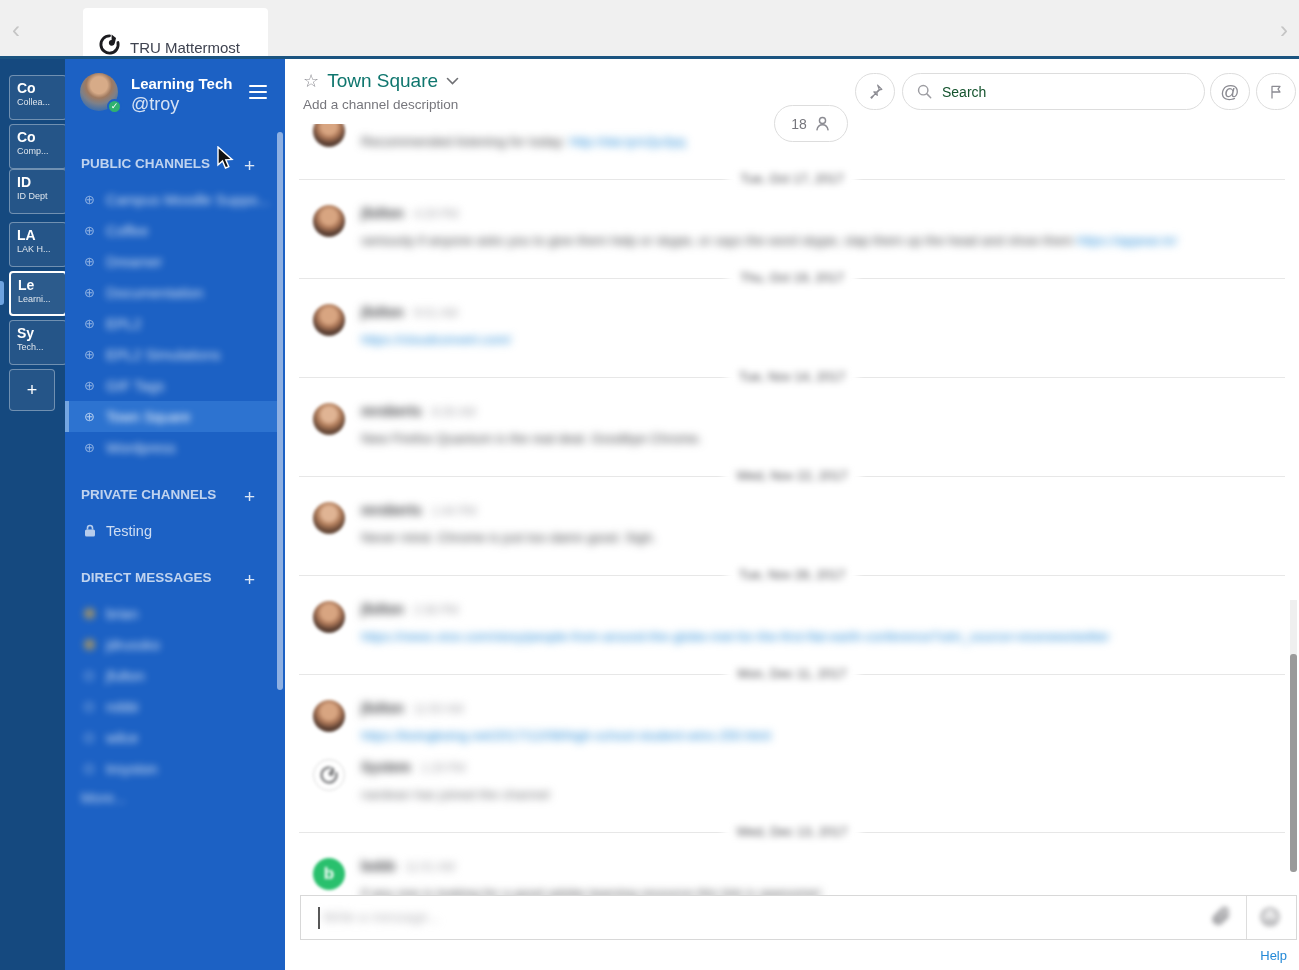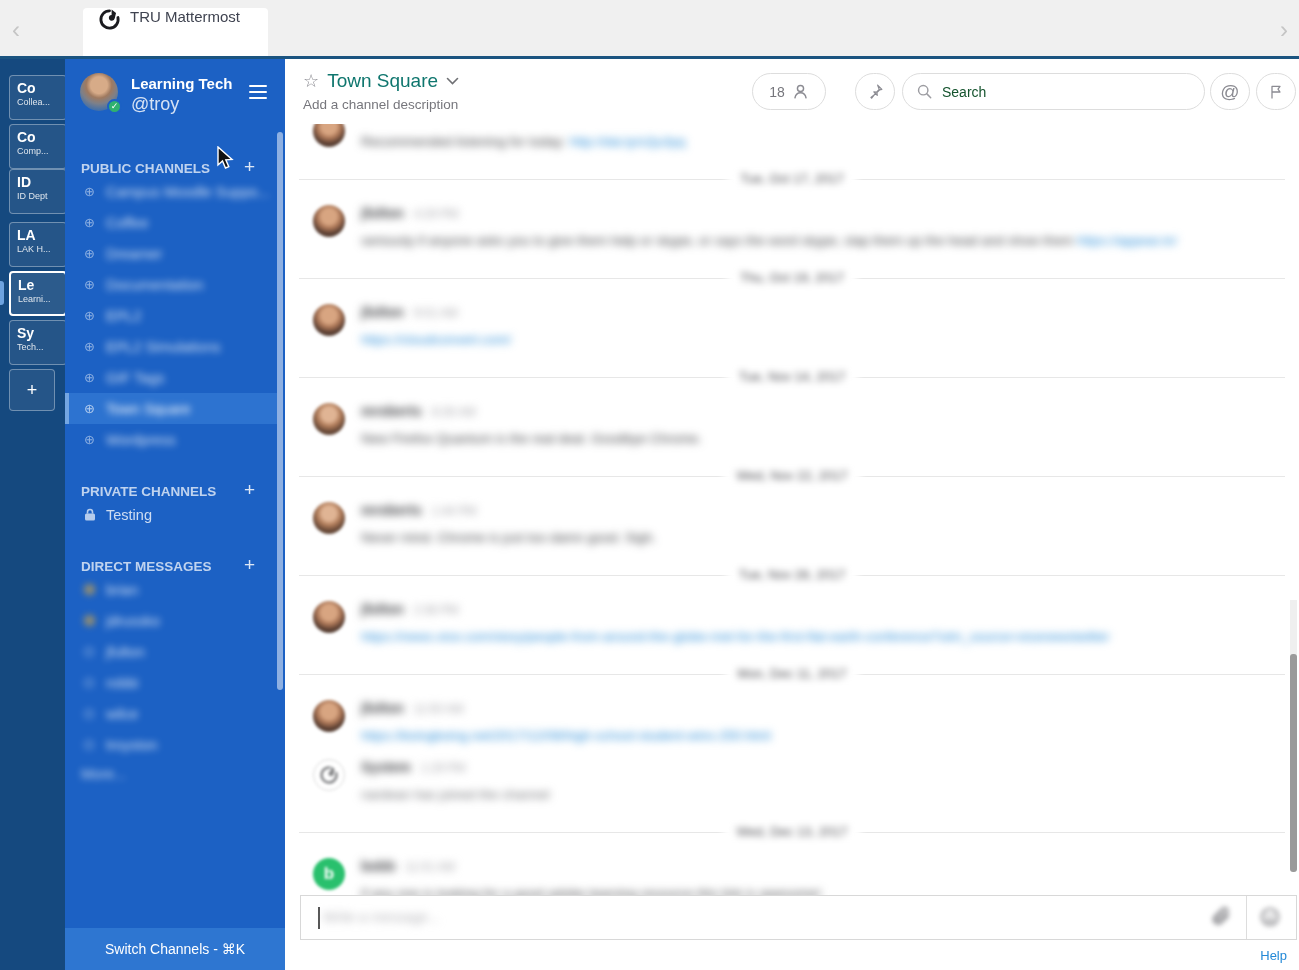--- a/index.html
+++ b/index.html
@@ -4,21 +4,21 @@
 <style>
   * { margin:0; padding:0; box-sizing:border-box; }
   html,body { width:1299px; height:970px; overflow:hidden;
     font-family:"Liberation Sans","DejaVu Sans",sans-serif; background:#fff; }
 
   
   #topbar { position:absolute; left:0; top:0; width:1299px; height:56px; background:#f0f0f0; }
   #topbar-line { position:absolute; left:0; top:56px; width:1299px; height:3px; background:#1b5480; }
   .nav-chevron { position:absolute; top:16px; font-size:24px; color:#c5c5c5; width:24px; text-align:center; cursor:default; }
   #app-tab { position:absolute; left:83px; top:8px; width:185px; height:48px; background:#fff;
-    border-radius:4px 4px 0 0; display:flex; align-items:flex-start; padding-left:15px; gap:9px; }
+    border-radius:4px 4px 0 0; display:flex; align-items:flex-end; padding-left:15px; gap:9px; }
   #app-tab .tab-title { font-size:15px; color:#3f4350; }
 
   
   #teambar { position:absolute; left:0; top:59px; width:65px; height:911px; background:#15497f; }
   .team-tile { position:absolute; left:9px; width:58px; height:45px; background:rgba(255,255,255,.07);
     border:1px solid rgba(255,255,255,.35); border-radius:4px; color:#fff; padding:4px 0 0 7px; cursor:pointer; }
   .team-tile .ini { font-size:14px; font-weight:bold; line-height:16px; }
   .team-tile .sub { font-size:9px; color:rgba(255,255,255,.85); line-height:12px; white-space:nowrap; overflow:hidden; }
   .team-tile.selected { border:2px solid #ffffff; background:rgba(255,255,255,.1); }
   #team-indicator { position:absolute; left:0; width:4px; height:24px; background:#6ea3e0; border-radius:0 3px 3px 0; }
@@ -33,21 +33,21 @@
     background:radial-gradient(circle at 50% 32%, #d7ab88 0 26%, #9f7a60 40%, #7d8089 58%, #4470a8 78%, #3a659c 100%);
     filter:blur(.6px); }
   #profile-status { position:absolute; left:42px; top:40px; width:15px; height:15px; border-radius:50%;
     background:#2fb16f; border:2px solid #1c61c4; color:#fff; font-size:9px; line-height:11px; text-align:center; }
   #profile-names { margin-left:13px; padding-top:0px; }
   #profile-team { font-size:15px; font-weight:bold; line-height:22px; }
   #profile-user { font-size:18px; color:rgba(255,255,255,.82); line-height:18px; }
   #hamburger { position:absolute; right:18px; top:26px; width:18px; cursor:pointer; }
   #hamburger span { display:block; height:2px; background:#fff; margin-bottom:4px; border-radius:1px; }
 
-  .side-section-header { display:flex; align-items:flex-end; padding:0 16px; height:28px; }
+  .side-section-header { display:flex; align-items:flex-start; padding:0 16px; height:28px;margin-top:8px; }
   .side-section-header .t { font-size:13.5px; font-weight:bold; color:rgba(255,255,255,.72); flex:1; }
   .side-add { font-size:19px; color:rgba(255,255,255,.85); cursor:pointer; line-height:1; padding-right:6px; }
 
   .chan-item { display:flex; align-items:center; height:31px; padding-left:19px; font-size:14.5px;
     color:rgba(255,255,255,.78); cursor:pointer; position:relative; }
   .chan-item .cicon { width:15px; margin-right:7px; opacity:.62; font-size:13px; flex:none; }
   .chan-item.selected { background:#2d73d0; color:#fff; }
   .chan-item.selected::before { content:""; position:absolute; left:0; top:0; width:4px; height:31px; background:#74a6e2; }
   .more-link { padding:6px 16px; font-size:14.5px; color:rgba(255,255,255,.72); cursor:pointer; }
   .section-gap { height:16px; }
@@ -60,21 +60,21 @@
 
   
   #main { position:absolute; left:285px; top:59px; width:1014px; height:911px; background:#fff; }
   #chan-header { position:absolute; left:0; top:0; width:1014px; height:65px; background:#fff; }
   #title-row { position:absolute; left:18px; top:11px; display:flex; align-items:center; gap:8px; }
   #star { font-size:18px; color:#8b8b92; cursor:pointer; }
   #chan-title { font-size:19px; color:#0f766e; cursor:pointer; }
   #chan-desc { position:absolute; left:18px; top:38px; font-size:13.5px; color:#76767c; cursor:pointer; }
   .hdr-pill { position:absolute; top:14px; height:37px; border:1px solid #ddd; border-radius:19px;
     display:flex; align-items:center; justify-content:center; color:#8b8b92; cursor:pointer; background:#fff; }
-  #member-pill { left:467px; width:74px; gap:7px; font-size:14px; color:#76767c; }
+  #member-pill { left:489px; width:74px; gap:7px; font-size:14px; color:#76767c;margin-top:32px; }
   #pin-btn { left:570px; width:40px; }
   #search-box { left:617px; width:303px; justify-content:flex-start; padding-left:13px; gap:9px; }
   #search-box .ph { font-size:14px; color:#14532d; }
   #at-btn { left:925px; width:40px; font-size:19px; }
   #flag-btn { left:971px; width:40px; }
 
   
   #feed { position:absolute; left:0; top:65px; width:1014px; height:772px; overflow:hidden; }
   .date-sep { position:relative; height:21px; margin:10px 14px 2px 14px; text-align:center; }
   .date-sep::before { content:""; position:absolute; left:0; right:0; top:10px; height:1px; background:#e7e7e7; }
@@ -275,21 +275,20 @@
     <div class="chan-item">
       <span class="cicon blur3">
           <span style="display:block;width:10px;height:10px;border-radius:50%;border:2px solid rgba(255,255,255,.6);"></span>
         </span>
       <span class="blur3">troyston</span>
     </div>
     <div class="more-link blur3">More...</div>
   </div>
 
   <div id="side-scrollbar"></div>
-  <div id="switch-strip">Switch Channels - ⌘K</div>
 </div>
 
 <div id="cursor">
   <svg width="22" height="26" viewBox="0 0 22 26">
     <path d="M4 1 L4 19 L8.5 15 L11.5 22 L14.8 20.6 L11.8 13.8 L18 13.5 Z" fill="#111" stroke="#fff" stroke-width="1.4"></path>
   </svg>
 </div>
 
 <div id="main">
 

